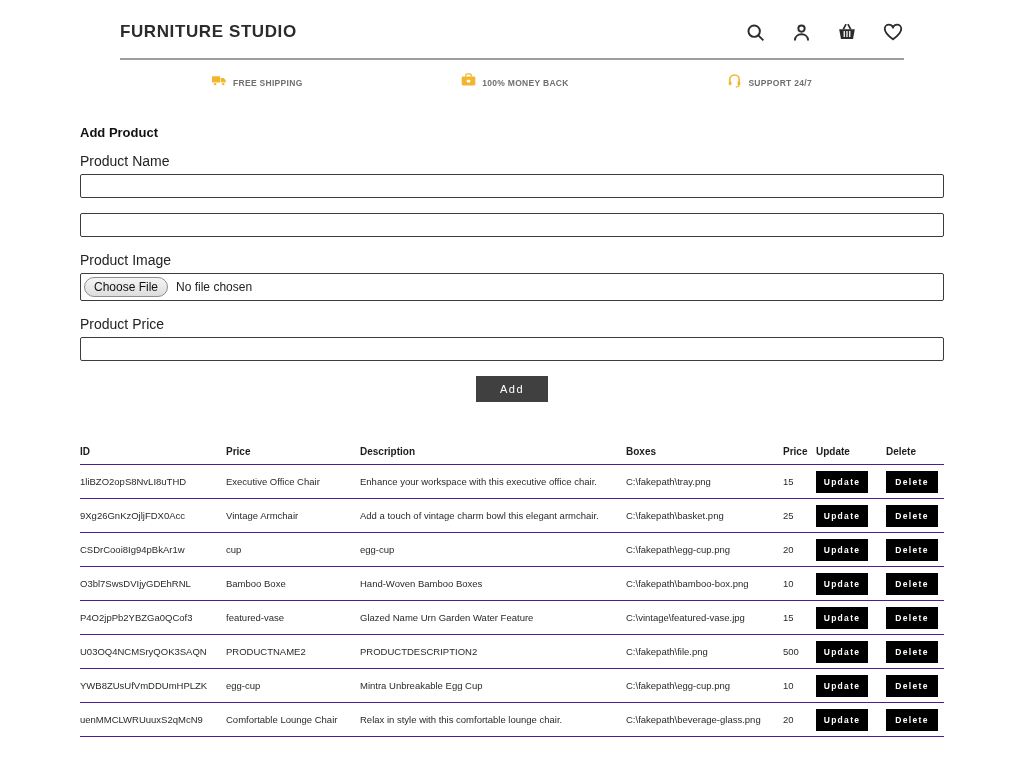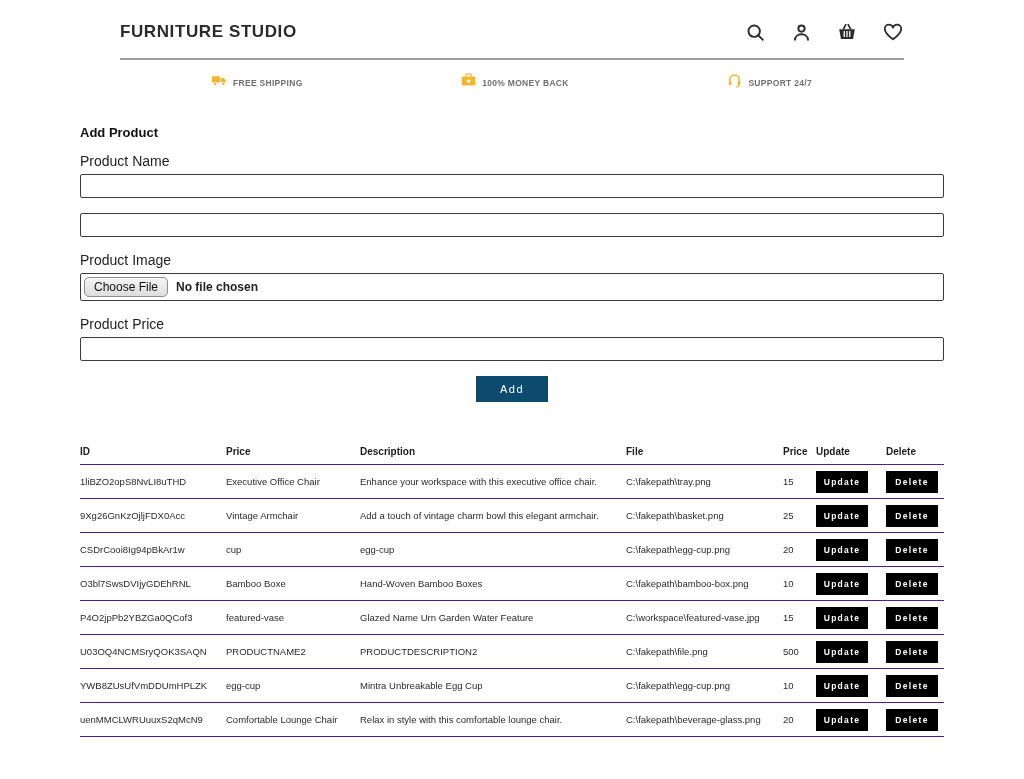--- a/index.html
+++ b/index.html
@@ -52,29 +52,29 @@
   .flabel-form { display:block; font-size:14px; color:#222; margin-bottom:5px; }
   .tinput {
     width:100%; height:24px; border:1px solid #3c3c3c; border-radius:2px;
     background:#fff; font-family:"Liberation Sans", sans-serif; font-size:12px; padding:0 6px;
   }
   .filewrap {
     width:100%; height:28px; border:1px solid #3c3c3c; border-radius:2px;
     background:#fff; display:flex; align-items:center; padding:0 3px; gap:8px;
   }
   .choose-btn {
-    border:1px solid #8d8d8d; border-radius:5px;
+    border:1px solid #8d8d8d; border-radius:10px;
     background:linear-gradient(#f5f5f5,#dddddd);
     font-family:"Liberation Sans", sans-serif;
     font-size:12px; color:#111; padding:2px 9px; cursor:pointer;
   }
-  .file-status { font-size:12px; color:#222;font-weight:bold; }
+  .file-status { font-size:12px; color:#222; }
   .add-row { display:flex; justify-content:center; margin-top:15px; }
   .add-btn {
-    background:#0c4a6e; color:#fff; border:none; cursor:pointer;
+    background:#404040; color:#fff; border:none; cursor:pointer;
     font-family:"Liberation Sans", sans-serif;
     font-size:11px; letter-spacing:1.5px; padding:7px 24px;
   }
 
   
   .ptable { margin-top:36px; width:864px; }
   .trow {
     display:grid;
     grid-template-columns:146px 134px 266px 157px 33px 70px 58px;
     align-items:center;
@@ -191,21 +191,21 @@
       <div class="add-row">
         <button type="button" class="add-btn">Add</button>
       </div>
     </form>
 
     <div class="ptable">
       <div class="trow thead">
         <div class="th">ID</div>
         <div class="th">Price</div>
         <div class="th">Description</div>
-        <div class="th">File</div>
+        <div class="th">Boxes</div>
         <div class="th">Price</div>
         <div class="th">Update</div>
         <div class="th">Delete</div>
       </div>
       <div>
   <div class="trow">
     <div class="td">1liBZO2opS8NvLI8uTHD</div>
     <div class="td">Executive Office Chair</div>
     <div class="td">Enhance your workspace with this executive office chair.</div>
     <div class="td">C:\fakepath\tray.png</div>
@@ -241,21 +241,21 @@
     <div class="td">C:\fakepath\bamboo-box.png</div>
     <div class="td">10</div>
     <div><button class="cellbtn">Update</button></div>
     <div><button class="cellbtn">Delete</button></div>
   </div>
 
   <div class="trow">
     <div class="td">P4O2jpPb2YBZGa0QCof3</div>
     <div class="td">featured-vase</div>
     <div class="td">Glazed Name Urn Garden Water Feature</div>
-    <div class="td">C:\workspace\featured-vase.jpg</div>
+    <div class="td">C:\vintage\featured-vase.jpg</div>
     <div class="td">15</div>
     <div><button class="cellbtn">Update</button></div>
     <div><button class="cellbtn">Delete</button></div>
   </div>
 
   <div class="trow">
     <div class="td">U03OQ4NCMSryQOK3SAQN</div>
     <div class="td">PRODUCTNAME2</div>
     <div class="td">PRODUCTDESCRIPTION2</div>
     <div class="td">C:\fakepath\file.png</div>

